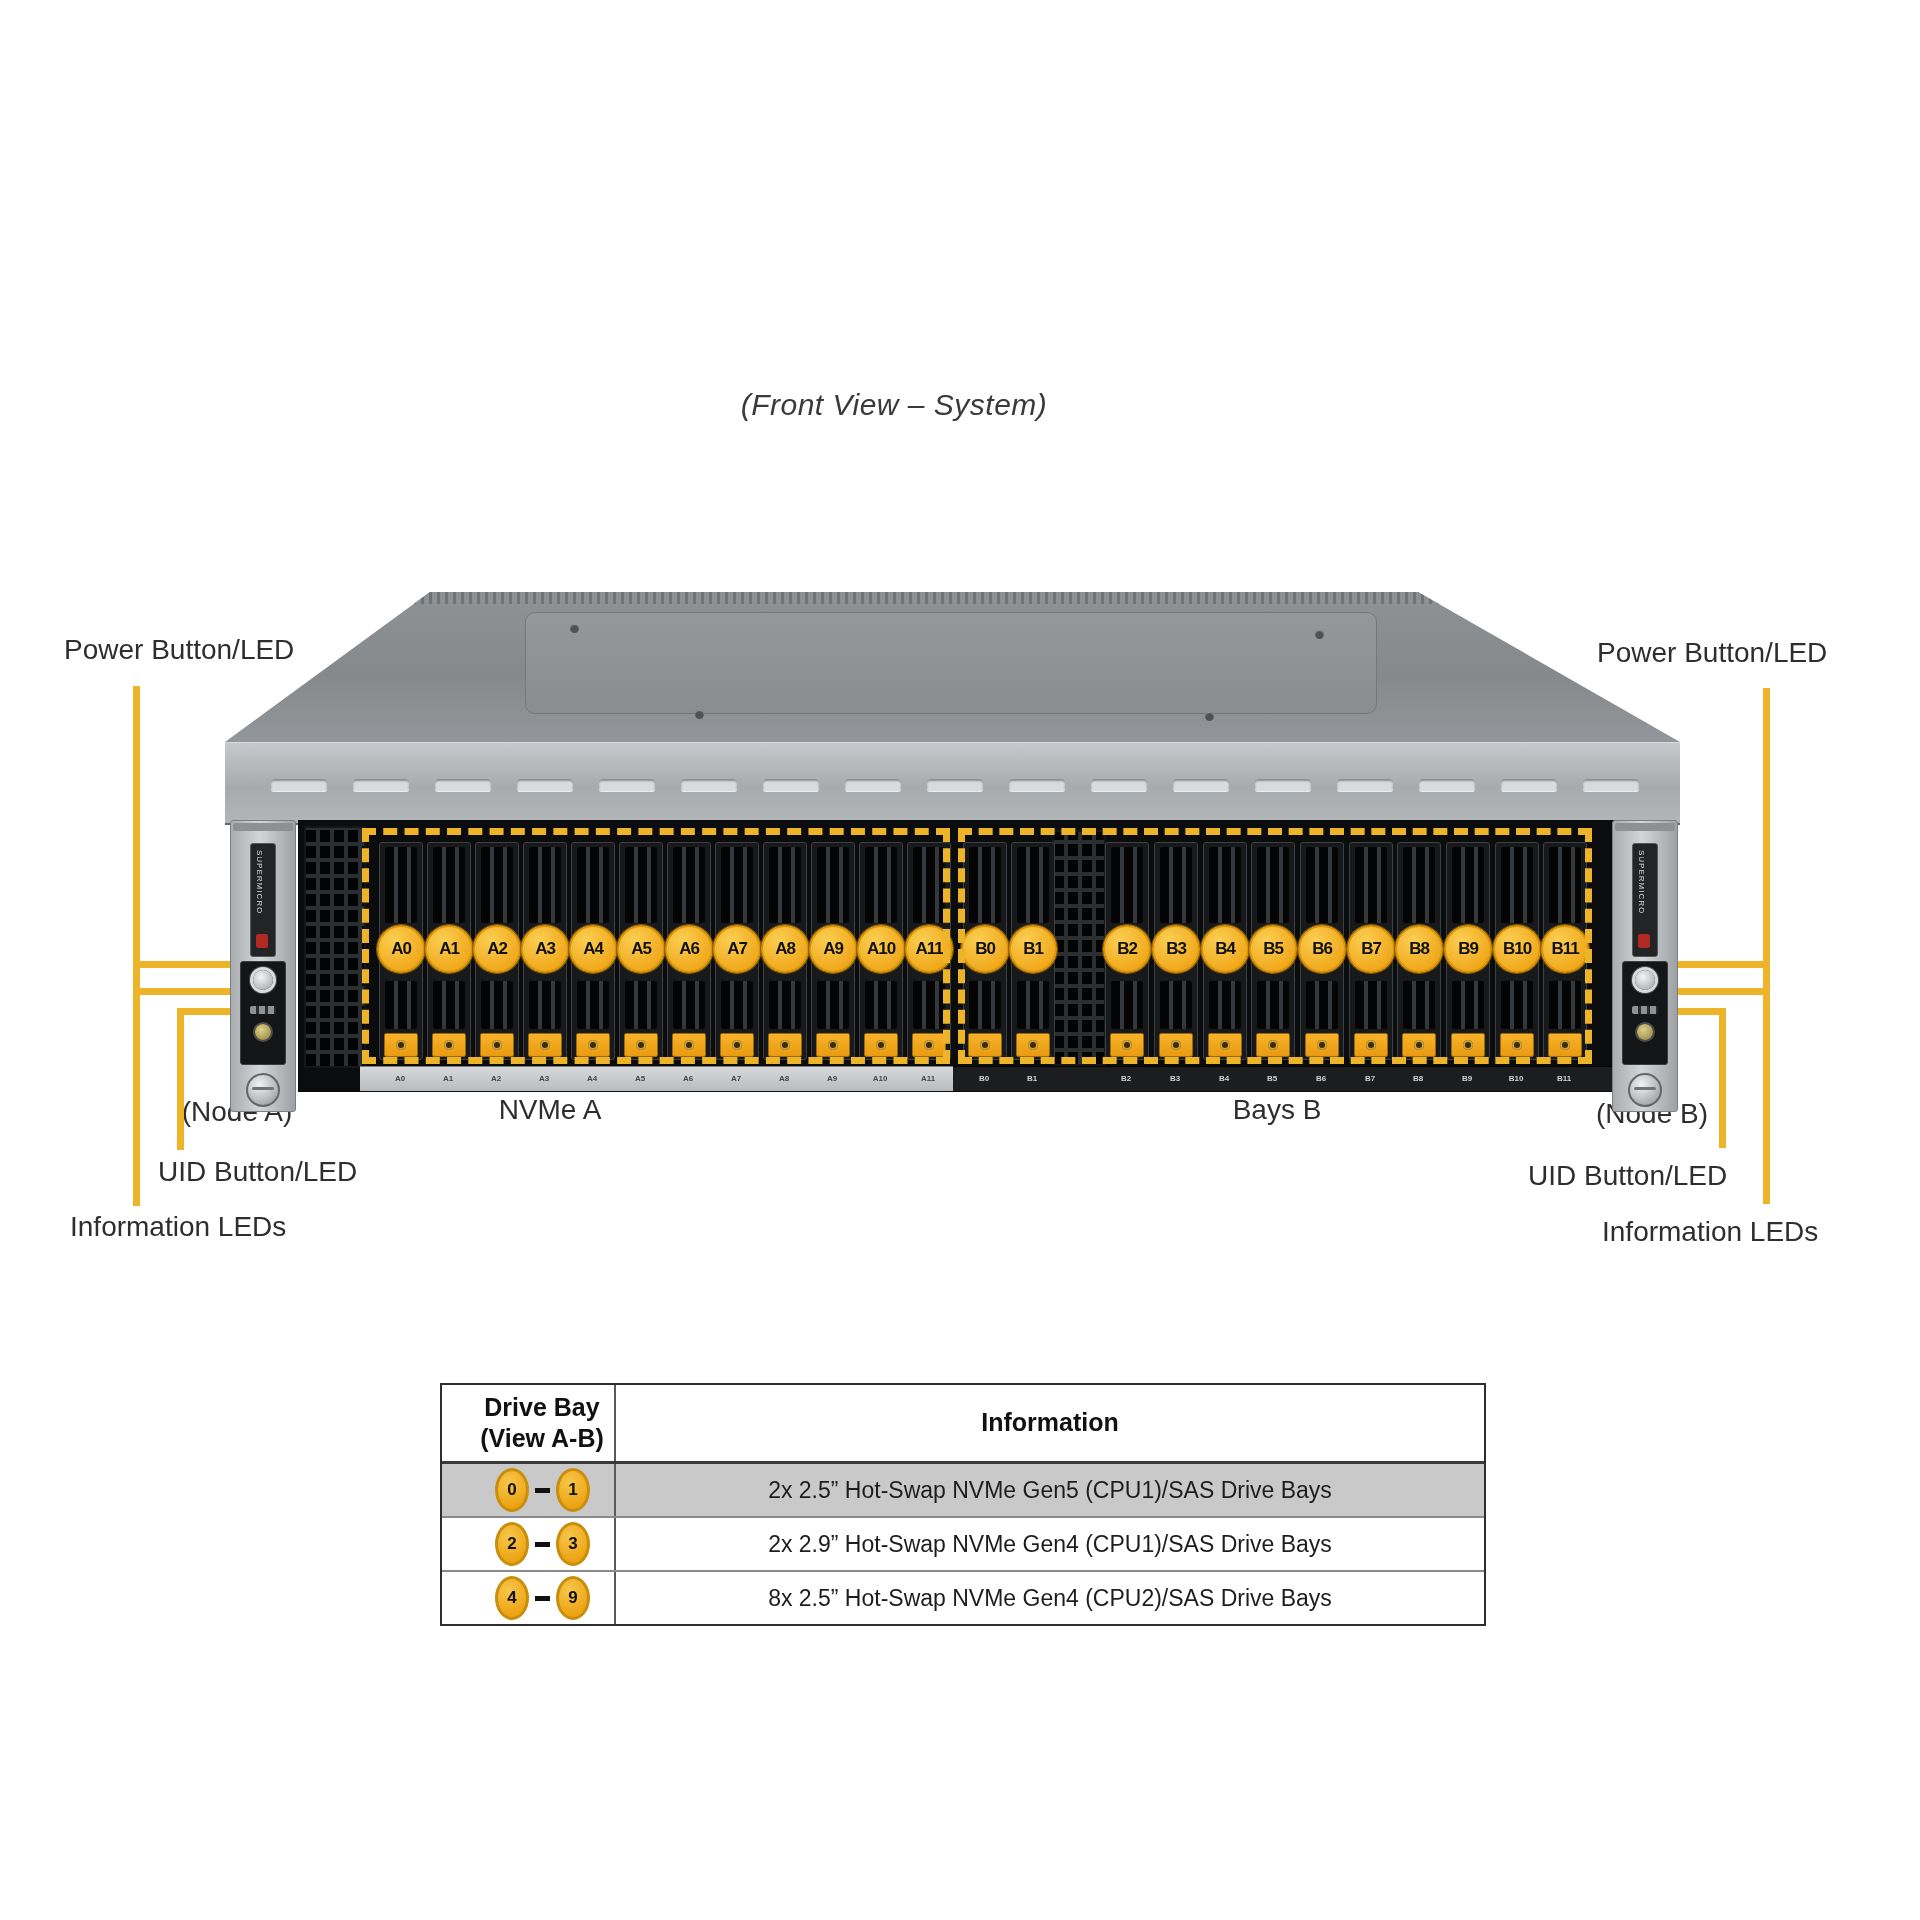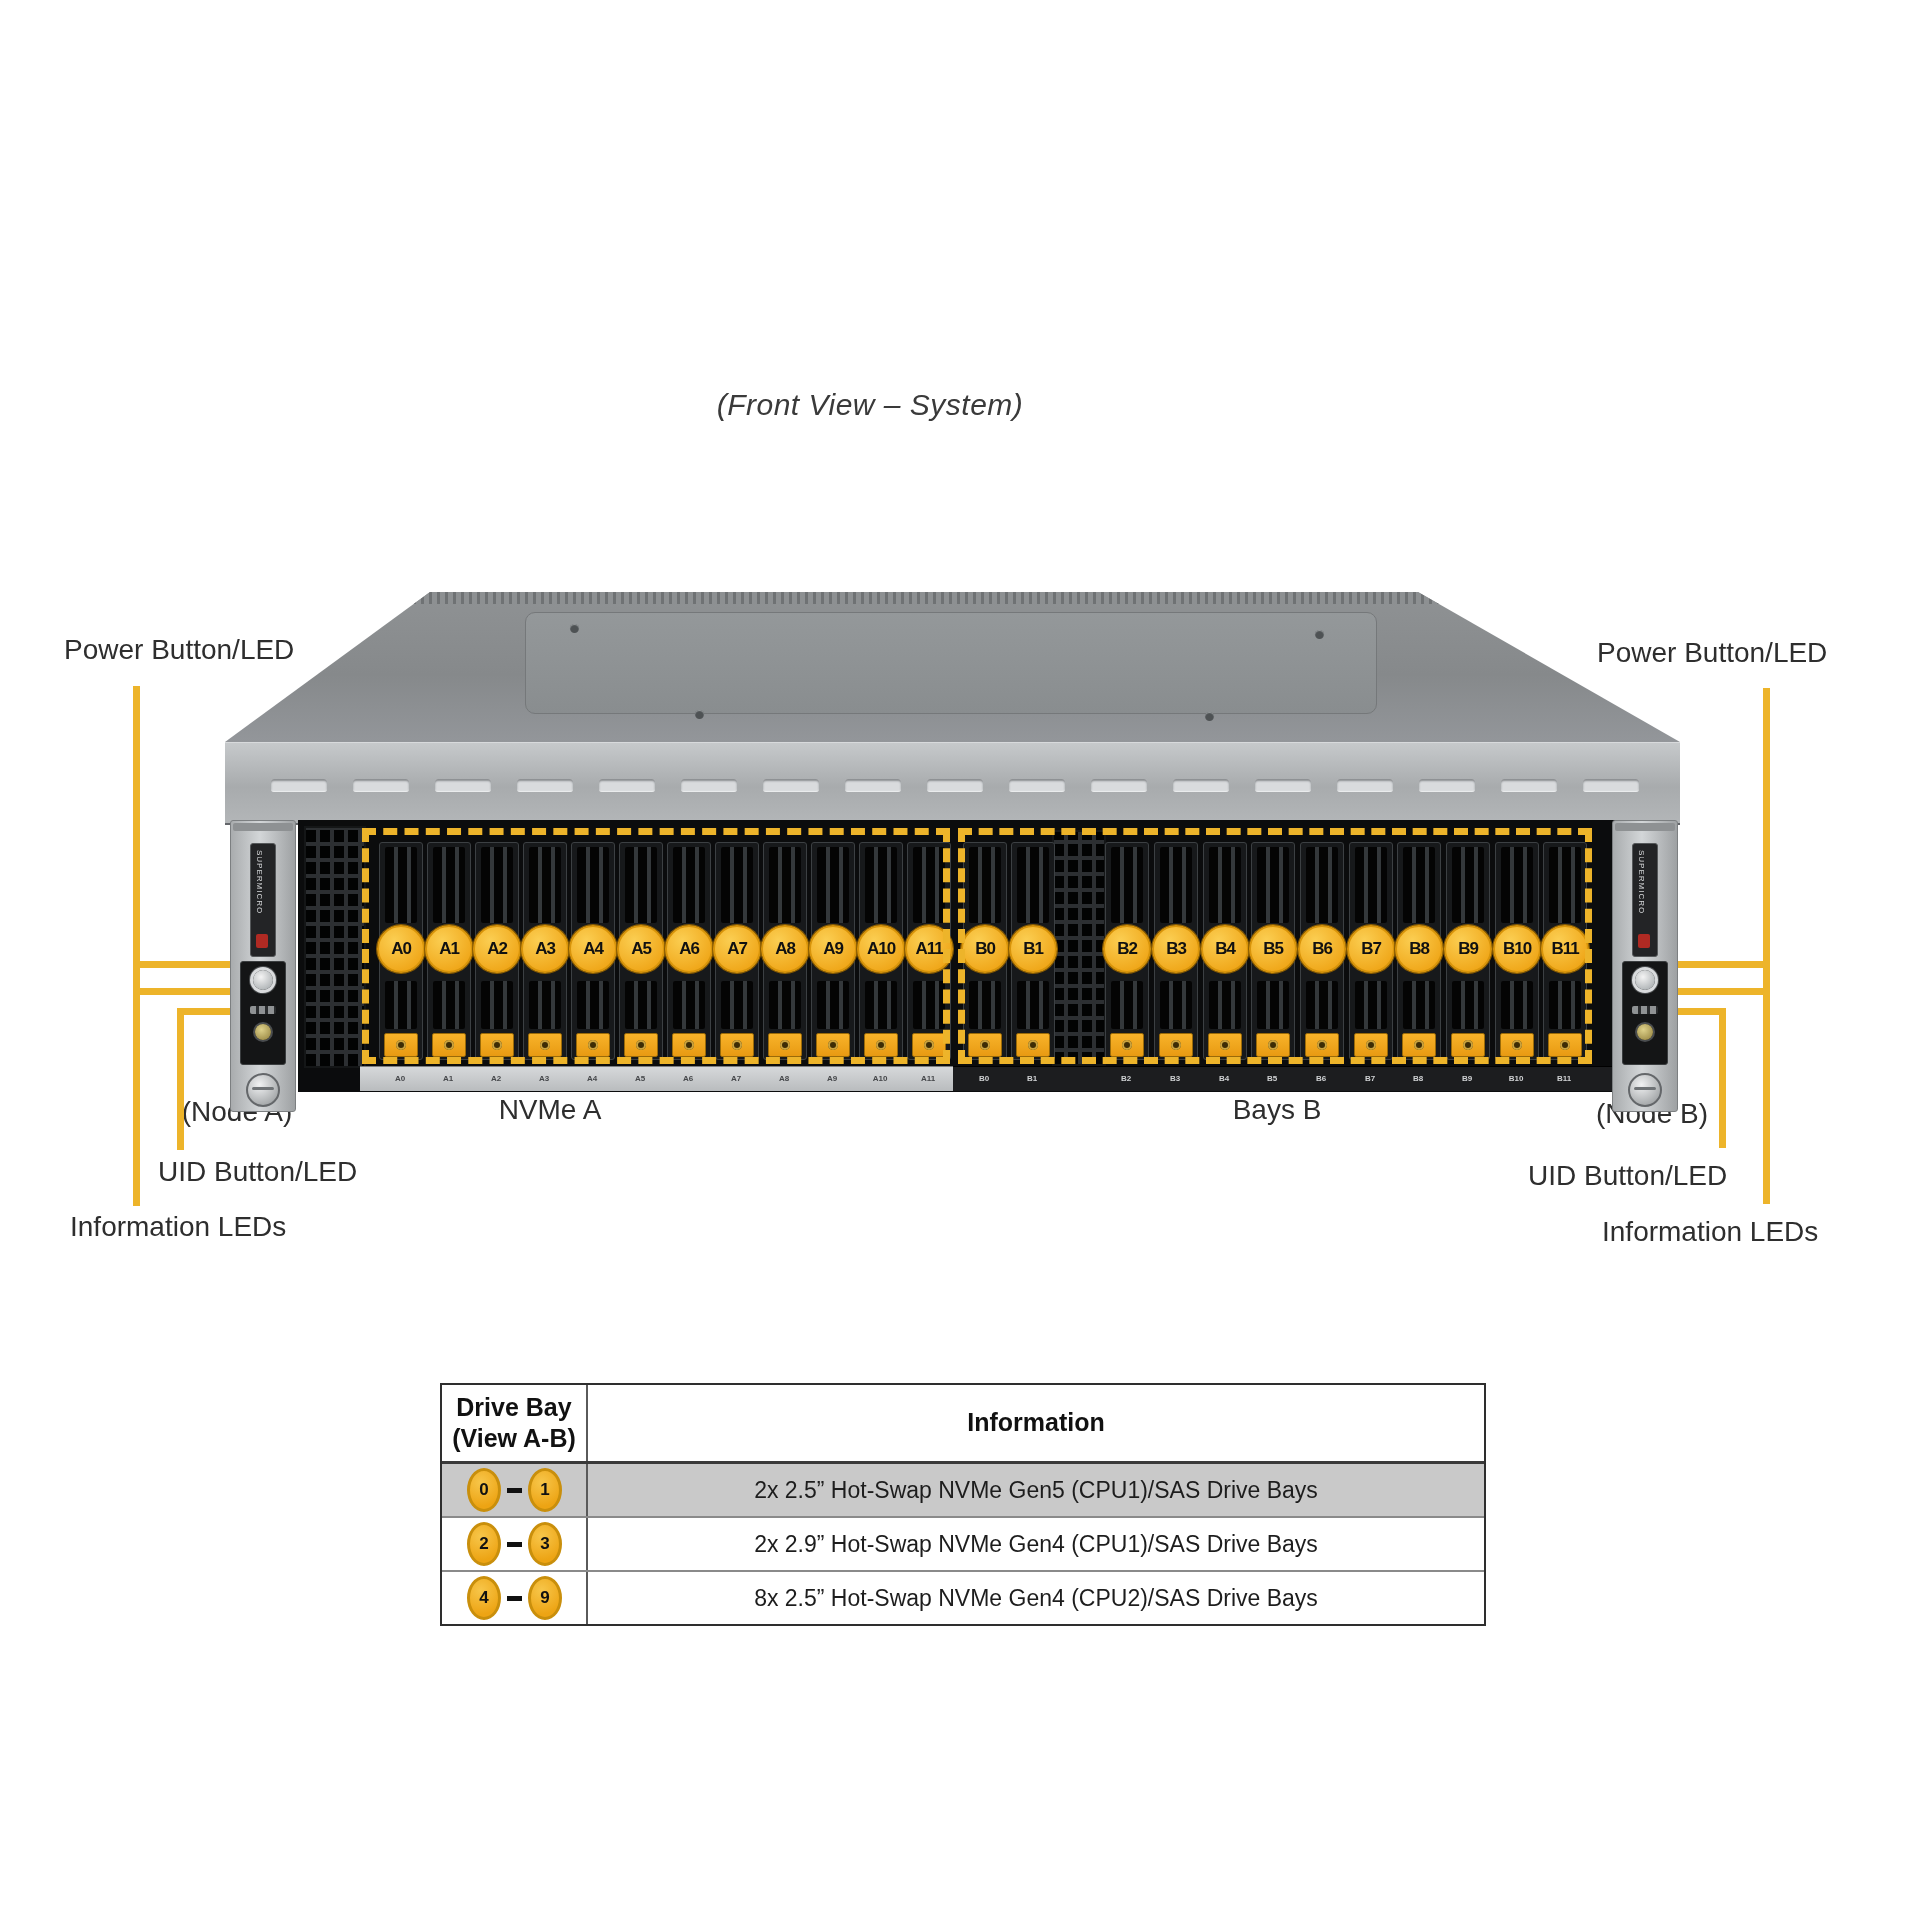--- a/index.html
+++ b/index.html
@@ -81,41 +81,41 @@
   .led-strip{position:absolute;left:50%;transform:translateX(-50%);top:44px;width:26px;height:8px;
     background:repeating-linear-gradient(90deg,#8f9294 0 6px,#2a2c2e 6px 9px);border-radius:2px;}
   .uid-btn{position:absolute;left:50%;transform:translateX(-50%);top:62px;width:16px;height:16px;border-radius:50%;
     background:radial-gradient(circle at 40% 35%,#ded18a,#8f7d3a);box-shadow:0 0 0 2px #4a4d4f;}
   .thumbscrew{position:absolute;left:50%;transform:translateX(-50%);top:252px;width:30px;height:30px;border-radius:50%;
     background:radial-gradient(circle at 38% 32%,#f1f2f3,#8e9294);border:2px solid #64676a;}
   .thumbscrew::after{content:"";position:absolute;left:4px;right:4px;top:12px;height:3px;background:#6f7376;border-radius:2px;}
 
   
   .tbl{left:440px;top:1383px;width:1042px;border:2px solid #2e2e2e;background:#fff;}
-  .trow{display:grid;grid-template-columns:146px 1fr;}
+  .trow{display:grid;grid-template-columns:146px 1fr;padding-left:28px;}
   .trow > div{display:flex;align-items:center;justify-content:center;}
   .trow .c1{border-right:2px solid #5a5a5a;}
   .thead{height:76px;border-bottom:3px solid #3a3a3a;}
   .thead .hd{flex-direction:column;font-weight:bold;font-size:25px;color:#111;line-height:1.25;}
   .drow{height:52px;border-top:2px solid #8a8a8a;font-size:23px;color:#1d1d1d;}
   .drow:first-of-type{border-top:none;}
   .drow.hl{background:#c9c9c9;}
   .bay-pair{display:flex;align-items:center;gap:6px;}
   .bay-circle{width:28px;height:38px;border-radius:50%;
     background:radial-gradient(circle at 38% 30%,#F7C64A,#EDA414 75%);
     border:3px solid #C98F0C;display:flex;align-items:center;justify-content:center;
     font-size:17px;font-weight:bold;color:#111;letter-spacing:-1px;}
   .bay-dash{width:15px;height:5px;background:#111;}
 </style>
 </head>
 <body>
 
 <div class="canvas">
 
-  <div class="abs title" style="left:870px;top:388px;transform:translateX(-50%);font-style:italic;">(Front View – System)</div>
+  <div class="abs title" style="left:894px;top:388px;transform:translateX(-50%);font-style:italic;">(Front View – System)</div>
 
   <div class="abs callout" style="left:64px;top:634px;">Power Button/LED</div>
   <div class="abs callout" style="left:1597px;top:637px;">Power Button/LED</div>
   <div class="abs callout" style="left:158px;top:1156px;">UID Button/LED</div>
   <div class="abs callout" style="left:1528px;top:1160px;">UID Button/LED</div>
   <div class="abs callout" style="left:70px;top:1211px;">Information LEDs</div>
   <div class="abs callout" style="left:1602px;top:1216px;">Information LEDs</div>
   <div class="abs callout" style="left:237px;top:1096px;transform:translateX(-50%);">(Node A)</div>
   <div class="abs callout" style="left:550px;top:1094px;transform:translateX(-50%);">NVMe A</div>
   <div class="abs callout" style="left:1277px;top:1094px;transform:translateX(-50%);">Bays B</div>

